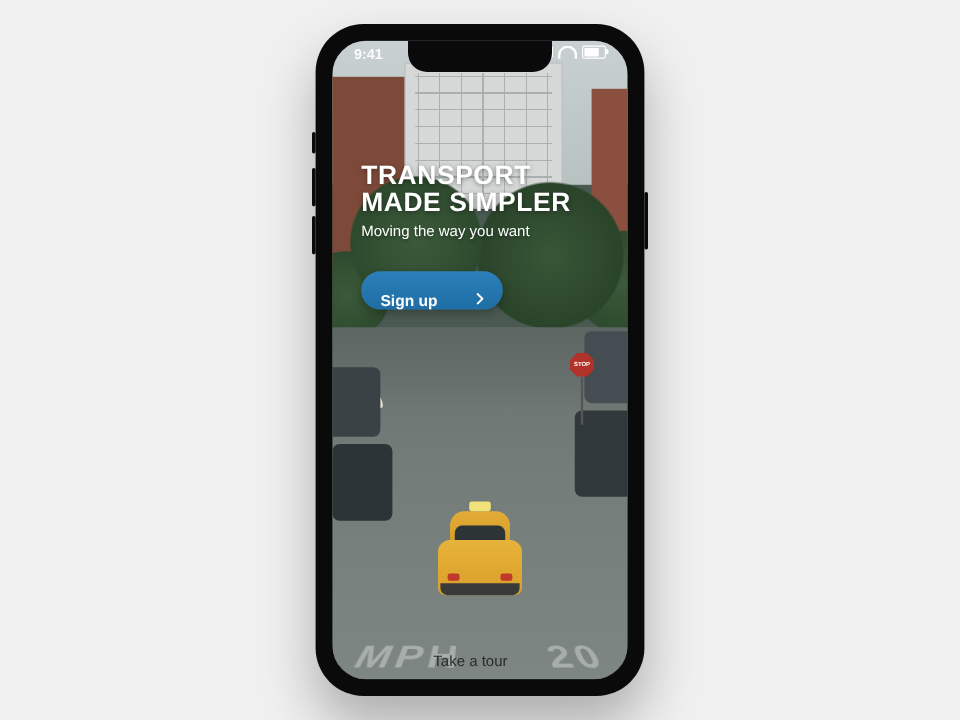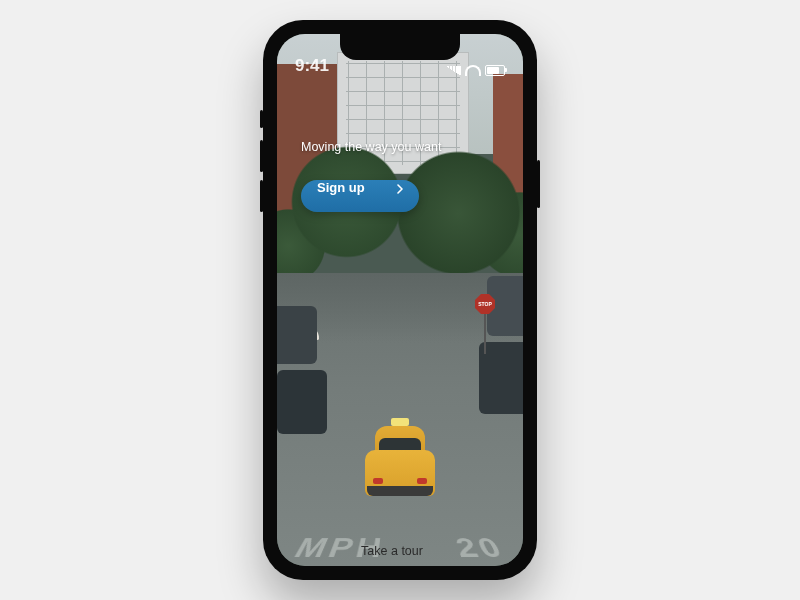--- a/index.html
+++ b/index.html
@@ -35,35 +35,35 @@
   .taxi-roof{position:absolute;bottom:40px;left:14px;right:14px;height:30px;background:linear-gradient(#e3ac36,#d39a28);border-radius:12px 12px 4px 4px}
   .taxi-sign{position:absolute;top:-8px;left:50%;transform:translateX(-50%);width:18px;height:8px;background:#f2e27a;border-radius:2px}
   .taxi-glass{position:absolute;bottom:40px;left:18px;right:18px;height:18px;background:#2d3436;border-radius:6px 6px 2px 2px}
   .taxi-bumper{position:absolute;bottom:0;left:2px;right:2px;height:10px;background:#3a3a3a;border-radius:0 0 6px 6px}
   .taxi-light{position:absolute;bottom:12px;width:10px;height:6px;background:#c0392b;border-radius:2px}
   .taxi-light.l{left:8px}.taxi-light.r{right:8px}
   .stop-sign{position:absolute;right:28px;top:260px;width:20px;height:20px;background:#b03228;transform:rotate(0deg);clip-path:polygon(30% 0,70% 0,100% 30%,100% 70%,70% 100%,30% 100%,0 70%,0 30%);display:flex;align-items:center;justify-content:center;color:#fff;font-size:5px;font-weight:700}
   .stop-pole{position:absolute;right:37px;top:280px;width:2px;height:40px;background:#555}
   .umbrella{position:absolute;left:8px;top:290px;width:34px;height:16px;background:#e7e3da;border-radius:18px 18px 2px 2px}
 
-  .status-bar{position:absolute;top:24px;left:0;right:0;height:18px;z-index:40;color:rgba(255,255,255,.9);font-size:17px;font-weight:600;display:flex;align-items:flex-end;padding:0 18px}
+  .status-bar{position:absolute;top:4px;left:0;right:0;height:18px;z-index:40;color:rgba(255,255,255,.9);font-size:12px;font-weight:600;display:flex;align-items:flex-start;padding:0 18px}
   .status-time{flex:0 0 auto}
   .status-spacer{flex:1}
   .status-icons{display:flex;gap:4px;align-items:center}
   .sig{width:14px;height:9px;background:linear-gradient(to right,#fff 0 2px,transparent 2px 3px,#fff 3px 5px,transparent 5px 6px,#fff 6px 8px,transparent 8px 9px,#fff 9px 12px);mask:linear-gradient(to top right,transparent 45%,#000 46%);-webkit-mask:linear-gradient(to top right,transparent 45%,#000 46%)}
   .wifi{width:12px;height:9px;border-radius:10px 10px 0 0;border:2px solid #fff;border-bottom:none;position:relative}
   .batt{width:18px;height:9px;border:1px solid #fff;border-radius:2px;position:relative}
   .batt::after{content:"";position:absolute;right:-3px;top:2px;width:2px;height:4px;background:#fff;border-radius:0 1px 1px 0}
   .batt::before{content:"";position:absolute;left:1px;top:1px;bottom:1px;width:12px;background:#fff;border-radius:1px}
 
   .content{position:absolute;inset:0;z-index:30;padding:100px 24px 0;color:#fff}
   .headline{font-size:22px;line-height:1.05;font-weight:800;letter-spacing:.5px;text-transform:uppercase;font-family:Impact,"Arial Black",sans-serif;text-shadow:0 1px 4px rgba(0,0,0,.4);white-space:pre-line}
   .tagline{margin-top:6px;font-size:12.5px;font-weight:400;text-shadow:0 1px 3px rgba(0,0,0,.4)}
   .btns{margin-top:26px;display:flex;flex-direction:column;gap:12px;width:118px}
-  .btn{height:32px;border-radius:18px;display:flex;align-items:flex-start;padding:0 10px 0 16px;color:#fff;font-size:13px;font-weight:600;cursor:pointer;box-shadow:0 3px 8px rgba(0,0,0,.25)}
+  .btn{height:32px;border-radius:18px;display:flex;align-items:flex-end;padding:0 10px 0 16px;color:#fff;font-size:13px;font-weight:600;cursor:pointer;box-shadow:0 3px 8px rgba(0,0,0,.25)}
   .btn .lbl{flex:1}
   .btn.primary{background:linear-gradient(#2b7fb8,#1f6ea6)}
   .btn.secondary{background:linear-gradient(#e88a3c,#df7a2a)}
   .btn .chev{width:18px;height:18px;border-radius:50%;display:flex;align-items:center;justify-content:center}
   .btn.primary .chev{}
   .btn.secondary .chev{background:rgba(255,255,255,.35)}
   .chev svg{width:7px;height:10px}
 
   .tour{position:absolute;bottom:8px;left:0;right:16px;text-align:center;color:#2a2a2a;font-size:12.5px;font-weight:500;z-index:30;cursor:pointer}
 </style>
@@ -121,20 +121,22 @@
         <span class="status-time">9:41</span>
         <span class="status-spacer"></span>
         <span class="status-icons">
           <span class="sig"></span>
           <span class="wifi"></span>
           <span class="batt"></span>
         </span>
       </div>
 
       <div class="content">
+        <div class="headline">TRANSPORT
+MADE SIMPLER</div>
         <div class="tagline">Moving the way you want</div>
 
         <div class="btns">
           <div class="btn primary">
             <span class="lbl">Sign up</span>
             <span class="chev">
               <svg viewBox="0 0 7 10">
                   <path d="M1 1l4 4-4 4" stroke="#fff" stroke-width="1.6" fill="none" stroke-linecap="round" stroke-linejoin="round"></path>
                 </svg>
             </span>

